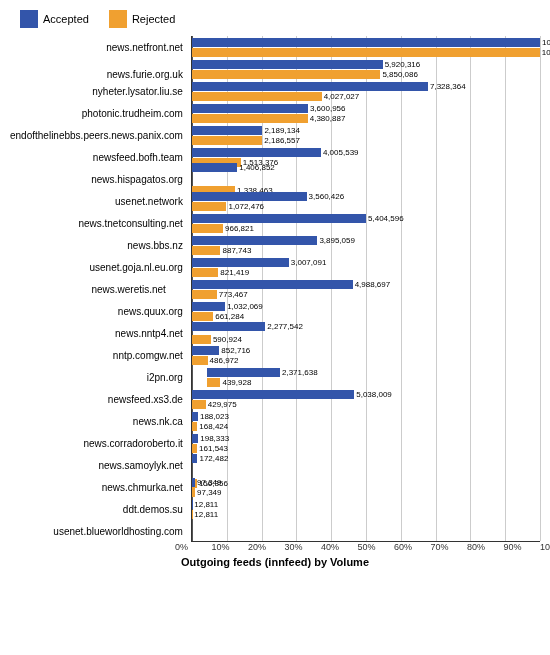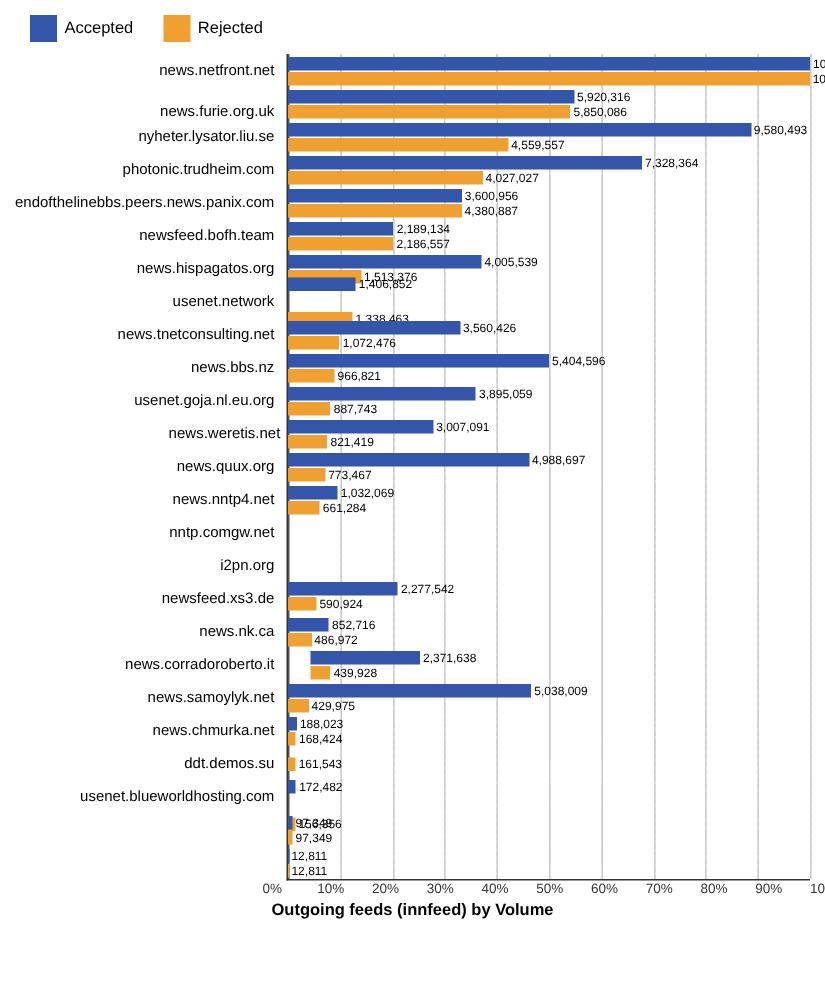--- a/index.html
+++ b/index.html
@@ -139,21 +139,21 @@
           </div>
           <div style="display: flex; flex-direction: column; justify-content: center; height: 22px; padding-right: 4px;">
             <span class="row-label">news.tnetconsulting.net</span>
           </div>
           <div style="display: flex; flex-direction: column; justify-content: center; height: 22px; padding-right: 4px;">
             <span class="row-label">news.bbs.nz</span>
           </div>
           <div style="display: flex; flex-direction: column; justify-content: center; height: 22px; padding-right: 4px;">
             <span class="row-label">usenet.goja.nl.eu.org</span>
           </div>
-          <div style="display: flex; flex-direction: column; justify-content: center; height: 22px; padding-right: 0;">
+          <div style="display: flex; flex-direction: column; justify-content: center; height: 22px; padding-right: 21px;">
             <span class="row-label">news.weretis.net</span>
           </div>
           <div style="display: flex; flex-direction: column; justify-content: center; height: 22px; padding-right: 4px;">
             <span class="row-label">news.quux.org</span>
           </div>
           <div style="display: flex; flex-direction: column; justify-content: center; height: 22px; padding-right: 4px;">
             <span class="row-label">news.nntp4.net</span>
           </div>
           <div style="display: flex; flex-direction: column; justify-content: center; height: 22px; padding-right: 4px;">
             <span class="row-label">nntp.comgw.net</span>
@@ -214,30 +214,20 @@
                 <div class="bar-accepted" style="width: 54.7965%;"></div>
                 <span class="bar-label">5,920,316</span>
               </div>
               <div class="bar-row">
                 <div class="bar-rejected" style="width: 54.1465%;"></div>
                 <span class="bar-label">5,850,086</span>
               </div>
             </div>
             <div style="height: 22px; display: flex; flex-direction: column; justify-content: center; gap: 1px;">
               <div class="bar-row">
-                <div class="bar-accepted" style="width: 88.6739%;"></div>
-                <span class="bar-label">9,580,493</span>
-              </div>
-              <div class="bar-row">
-                <div class="bar-rejected" style="width: 42.2018%;"></div>
-                <span class="bar-label">4,559,557</span>
-              </div>
-            </div>
-            <div style="height: 22px; display: flex; flex-direction: column; justify-content: center; gap: 1px;">
-              <div class="bar-row">
                 <div class="bar-accepted" style="width: 67.829%;"></div>
                 <span class="bar-label">7,328,364</span>
               </div>
               <div class="bar-row">
                 <div class="bar-rejected" style="width: 37.2729%;"></div>
                 <span class="bar-label">4,027,027</span>
               </div>
             </div>
             <div style="height: 22px; display: flex; flex-direction: column; justify-content: center; gap: 1px;">
               <div class="bar-row">
@@ -332,21 +322,21 @@
             <div style="height: 22px; display: flex; flex-direction: column; justify-content: center; gap: 1px;">
               <div class="bar-row">
                 <div class="bar-accepted" style="width: 9.55249%;"></div>
                 <span class="bar-label">1,032,069</span>
               </div>
               <div class="bar-row">
                 <div class="bar-rejected" style="width: 6.12063%;"></div>
                 <span class="bar-label">661,284</span>
               </div>
             </div>
-            <div style="height: 22px; display: flex; flex-direction: column; justify-content: flex-start; gap: 1px; margin-top: 44px;">
+            <div style="height: 22px; display: flex; flex-direction: column; justify-content: space-between; gap: 1px;">
               <div class="bar-row">
                 <div class="bar-accepted" style="width: 21.0802%;"></div>
                 <span class="bar-label">2,277,542</span>
               </div>
               <div class="bar-row">
                 <div class="bar-rejected" style="width: 5.4694%;"></div>
                 <span class="bar-label">590,924</span>
               </div>
             </div>
             <div style="height: 22px; display: flex; flex-direction: column; justify-content: center; gap: 1px;">
@@ -383,20 +373,24 @@
               <div class="bar-row">
                 <div class="bar-accepted" style="width: 1.74028%;"></div>
                 <span class="bar-label">188,023</span>
               </div>
               <div class="bar-row">
                 <div class="bar-rejected" style="width: 1.55888%;"></div>
                 <span class="bar-label">168,424</span>
               </div>
             </div>
             <div style="height: 22px; display: flex; flex-direction: column; justify-content: center; gap: 1px;">
+              <div class="bar-row">
+                <div class="bar-accepted" style="width: 1.83571%;"></div>
+                <span class="bar-label">198,333</span>
+              </div>
               <div class="bar-row">
                 <div class="bar-rejected" style="width: 1.49519%;"></div>
                 <span class="bar-label">161,543</span>
               </div>
             </div>
             <div style="height: 22px; display: flex; flex-direction: column; gap: 16px;">
               <div class="bar-row">
                 <div class="bar-accepted" style="width: 1.59644%;"></div>
                 <span class="bar-label">172,482</span>
               </div>

